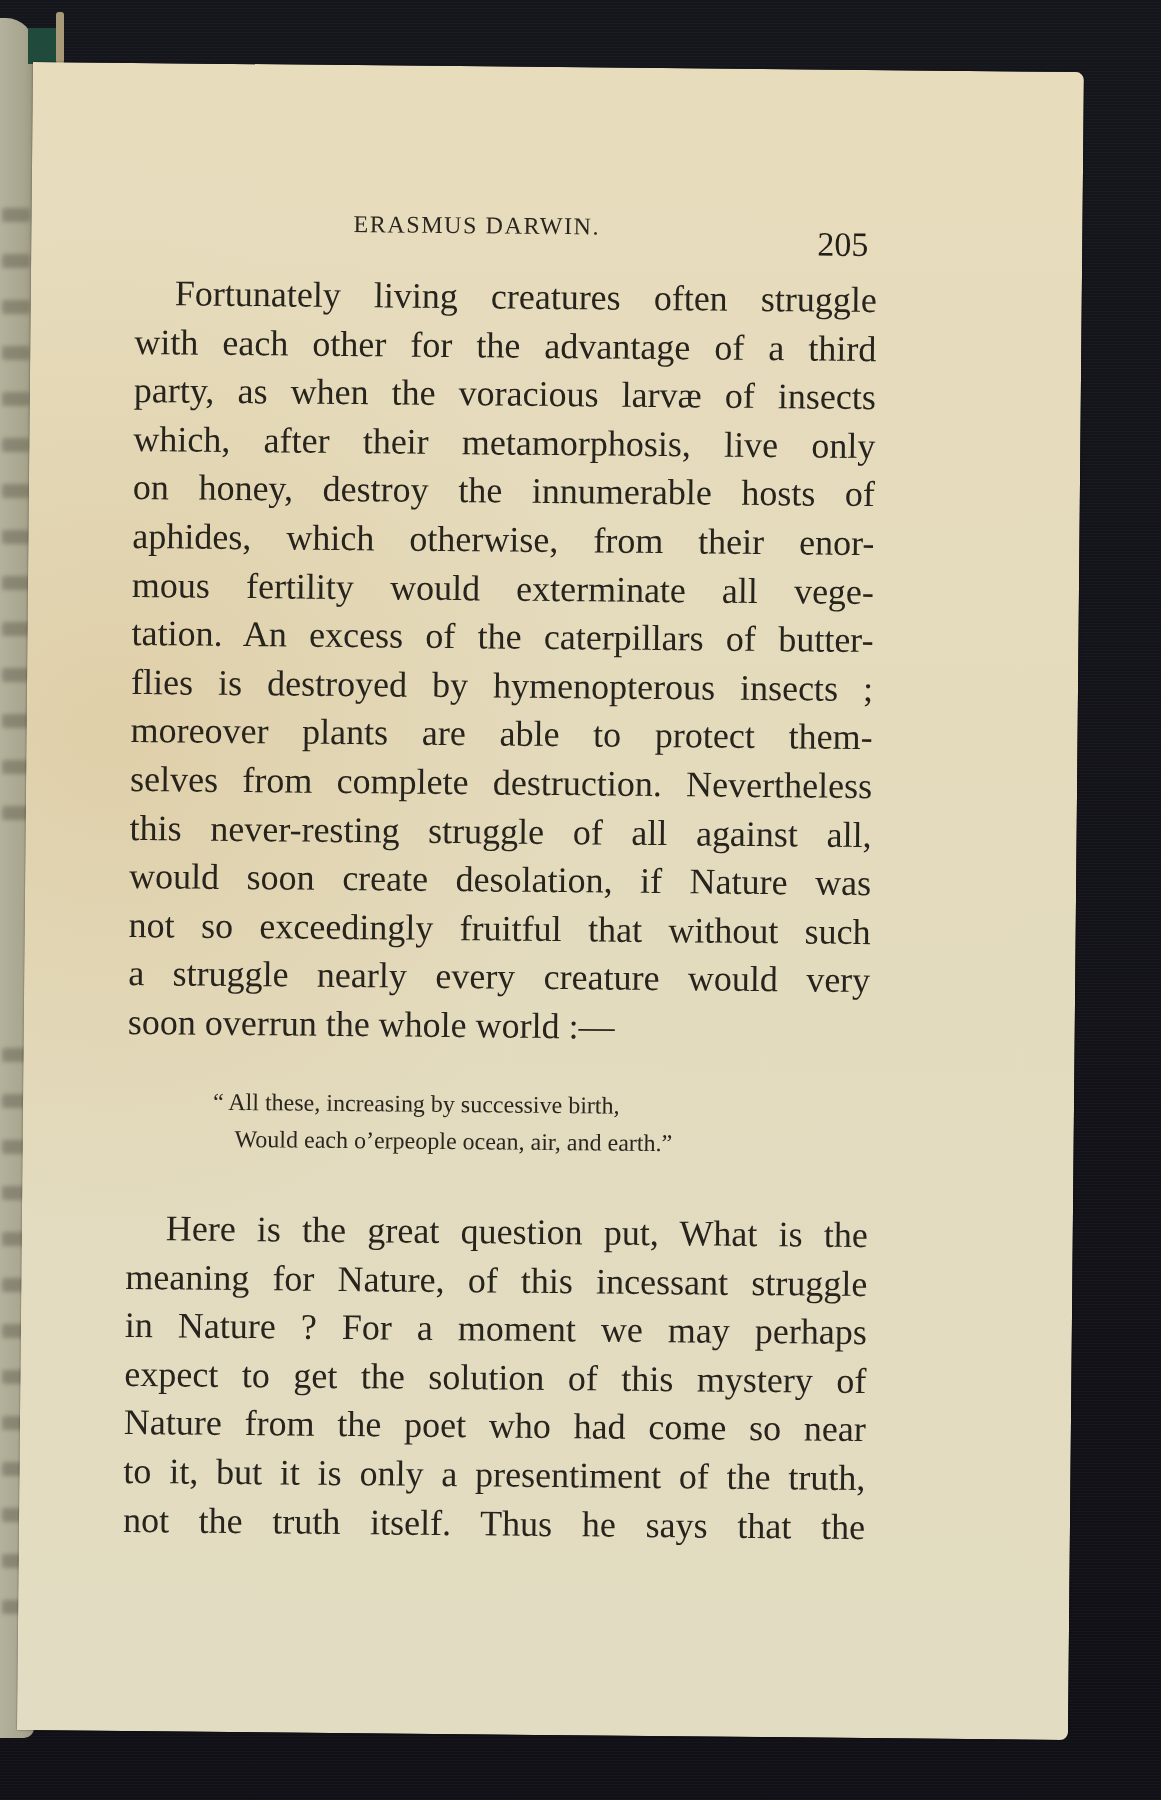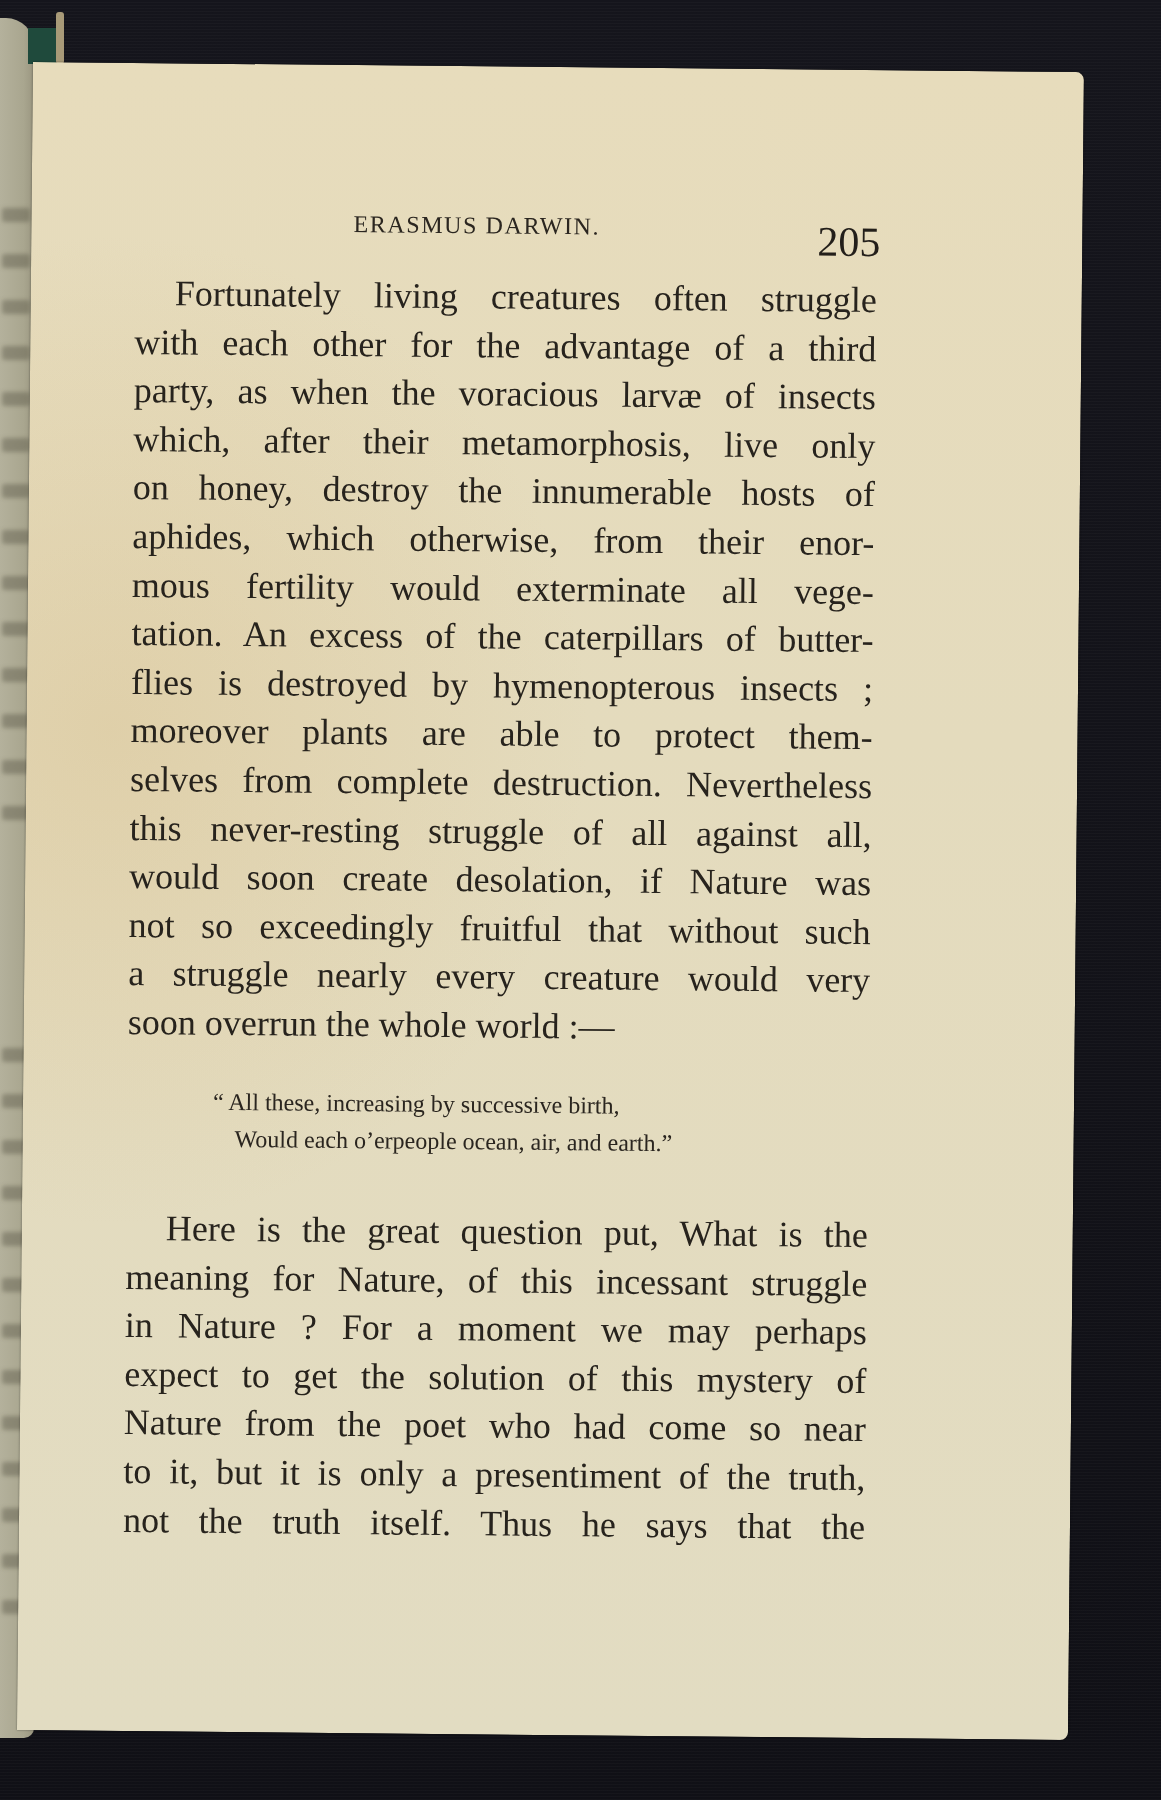--- a/index.html
+++ b/index.html
@@ -43,22 +43,22 @@
     box-shadow: 0 0 2px rgba(0,0,0,0.5);
   }
   .running-head {
     position: absolute; top: 140px; left: 0; right: 0; height: 40px;
   }
   .running-title {
     position: absolute; left: 322px; top: 6px;
     font-size: 24px; letter-spacing: 1.6px; color: #2b2620;
   }
   .page-number {
-    position: absolute; left: 786px; top: 8px;
-    font-size: 42px; color: #231f1a;
+    position: absolute; left: 786px; top: 16px;
+    font-size: 34px; color: #231f1a;
   }
   .body-text {
     position: absolute; left: 104px; width: 742px;
     font-size: 36px; line-height: 48.6px; color: #27231d;
   }
   .line {
     display: block; white-space: nowrap; text-align: justify;
     text-align-last: justify; height: 48.6px;
   }
   .line.last { text-align-last: left; }

